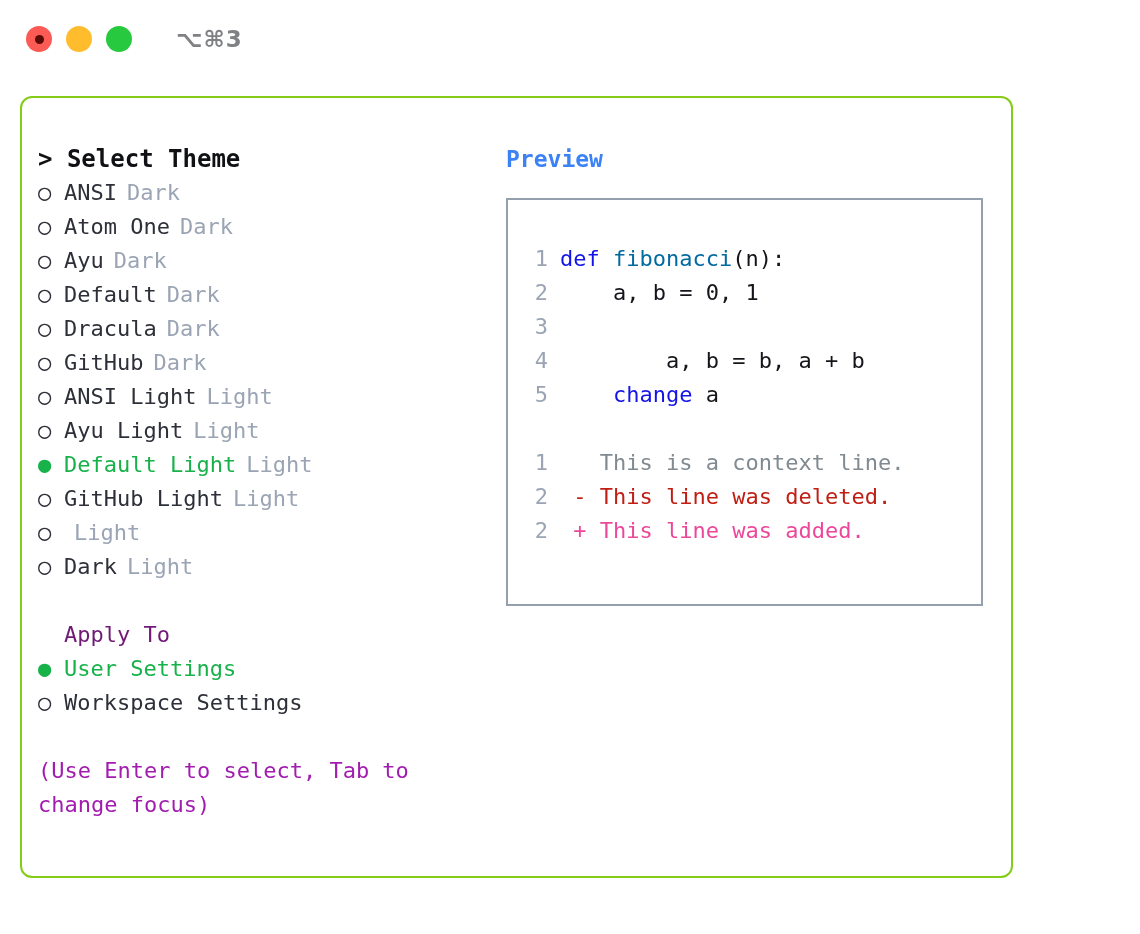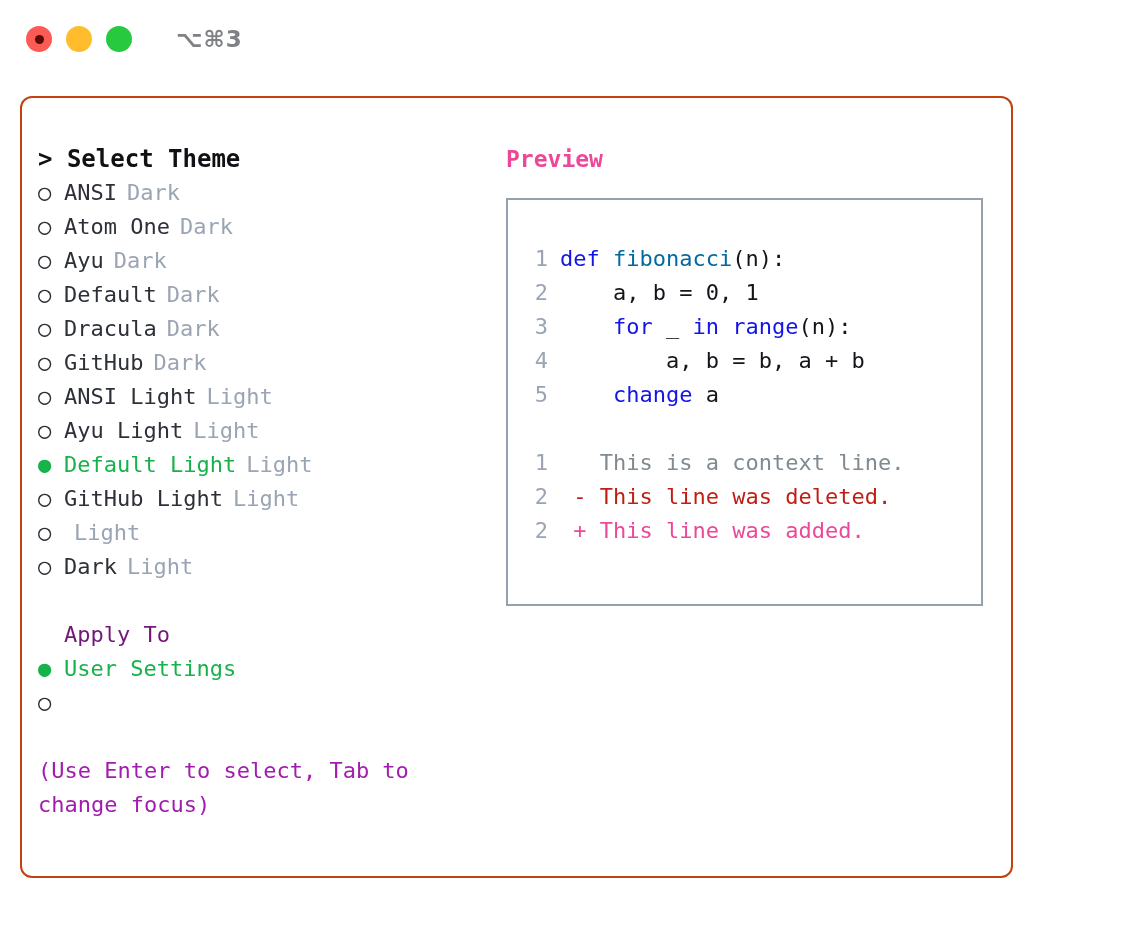--- a/index.html
+++ b/index.html
@@ -68,21 +68,21 @@
     letter-spacing: 1px;
   }
 
   
   .panel {
     position: absolute;
     left: 20px;
     top: 96px;
     width: 993px;
     height: 782px;
-    border: 2px solid #c2410c;
+    border: 2px solid #84cc16;
     border-radius: 12px;
     box-sizing: border-box;
     background: #ffffff;
   }
   .panel-inner {
     display: flex;
     padding: 44px 0 0 0;
     height: 100%;
     box-sizing: border-box;
   }
@@ -143,21 +143,21 @@
 
   
   .right-col {
     flex: 1;
     padding-left: 14px;
     box-sizing: border-box;
   }
   .preview-title {
     font-size: 23px;
     font-weight: bold;
-    color: #ec4899;
+    color: #3b82f6;
     line-height: 34px;
     margin-bottom: 22px;
   }
   .preview-box {
     width: 477px;
     height: 408px;
     border: 2px solid #94a0ae;
     box-sizing: border-box;
     background: #ffffff;
     padding: 42px 0 0 14px;
@@ -219,34 +219,34 @@
             <div class="opt"><span class="marker">○</span><span class="opt-tag">Light</span></div>
             <div class="opt"><span class="marker">○</span><span class="opt-label">Dark</span><span class="opt-tag">Light</span></div>
           </div>
 
         <div class="spacer-row"></div>
 
         <div class="subsection">Apply To</div>
 
         <div class="opt-list" id="apply-list">
             <div class="opt selected"><span class="marker">●</span><span class="opt-label">User Settings</span></div>
-            <div class="opt"><span class="marker">○</span></div>
+            <div class="opt"><span class="marker">○</span><span class="opt-label">Workspace Settings</span></div>
           </div>
 
         <div class="hint">(Use Enter to select, Tab to change focus)</div>
       </div>
 
       <div class="right-col">
         <div class="preview-title">Preview</div>
 
         <div class="preview-box">
           <div id="code-block">
               <div class="code-line"><span class="lineno">1</span><span><span class="tok-kw">def </span><span class="tok-fn">fibonacci</span><span class="tok-pl">(n):</span></span></div>
               <div class="code-line"><span class="lineno">2</span><span><span class="tok-pl">    a, b = 0, 1</span></span></div>
-              <div class="code-line"><span class="lineno">3</span><span><span class="tok-pl">    </span><span class="tok-kw">for</span><span class="tok-pl"> _ </span><span class="tok-kw">in</span><span class="tok-pl"> </span><span class="tok-kw">range</span><span class="tok-pl">(n):</span></span></div>
+              <div class="code-line"><span class="lineno">3</span></div>
               <div class="code-line"><span class="lineno">4</span><span><span class="tok-pl">        a, b = b, a + b</span></span></div>
               <div class="code-line"><span class="lineno">5</span><span><span class="tok-pl">    </span><span class="tok-kw">change</span><span class="tok-pl"> a</span></span></div>
             </div>
           <div class="blank-line"></div>
           <div id="diff-block">
               <div class="code-line"><span class="lineno">1</span><span class="d-ctx">   This is a context line.</span></div>
               <div class="code-line"><span class="lineno">2</span><span class="d-del"> - This line was deleted.</span></div>
               <div class="code-line"><span class="lineno">2</span><span class="d-add"> + This line was added.</span></div>
             </div>
         </div>

